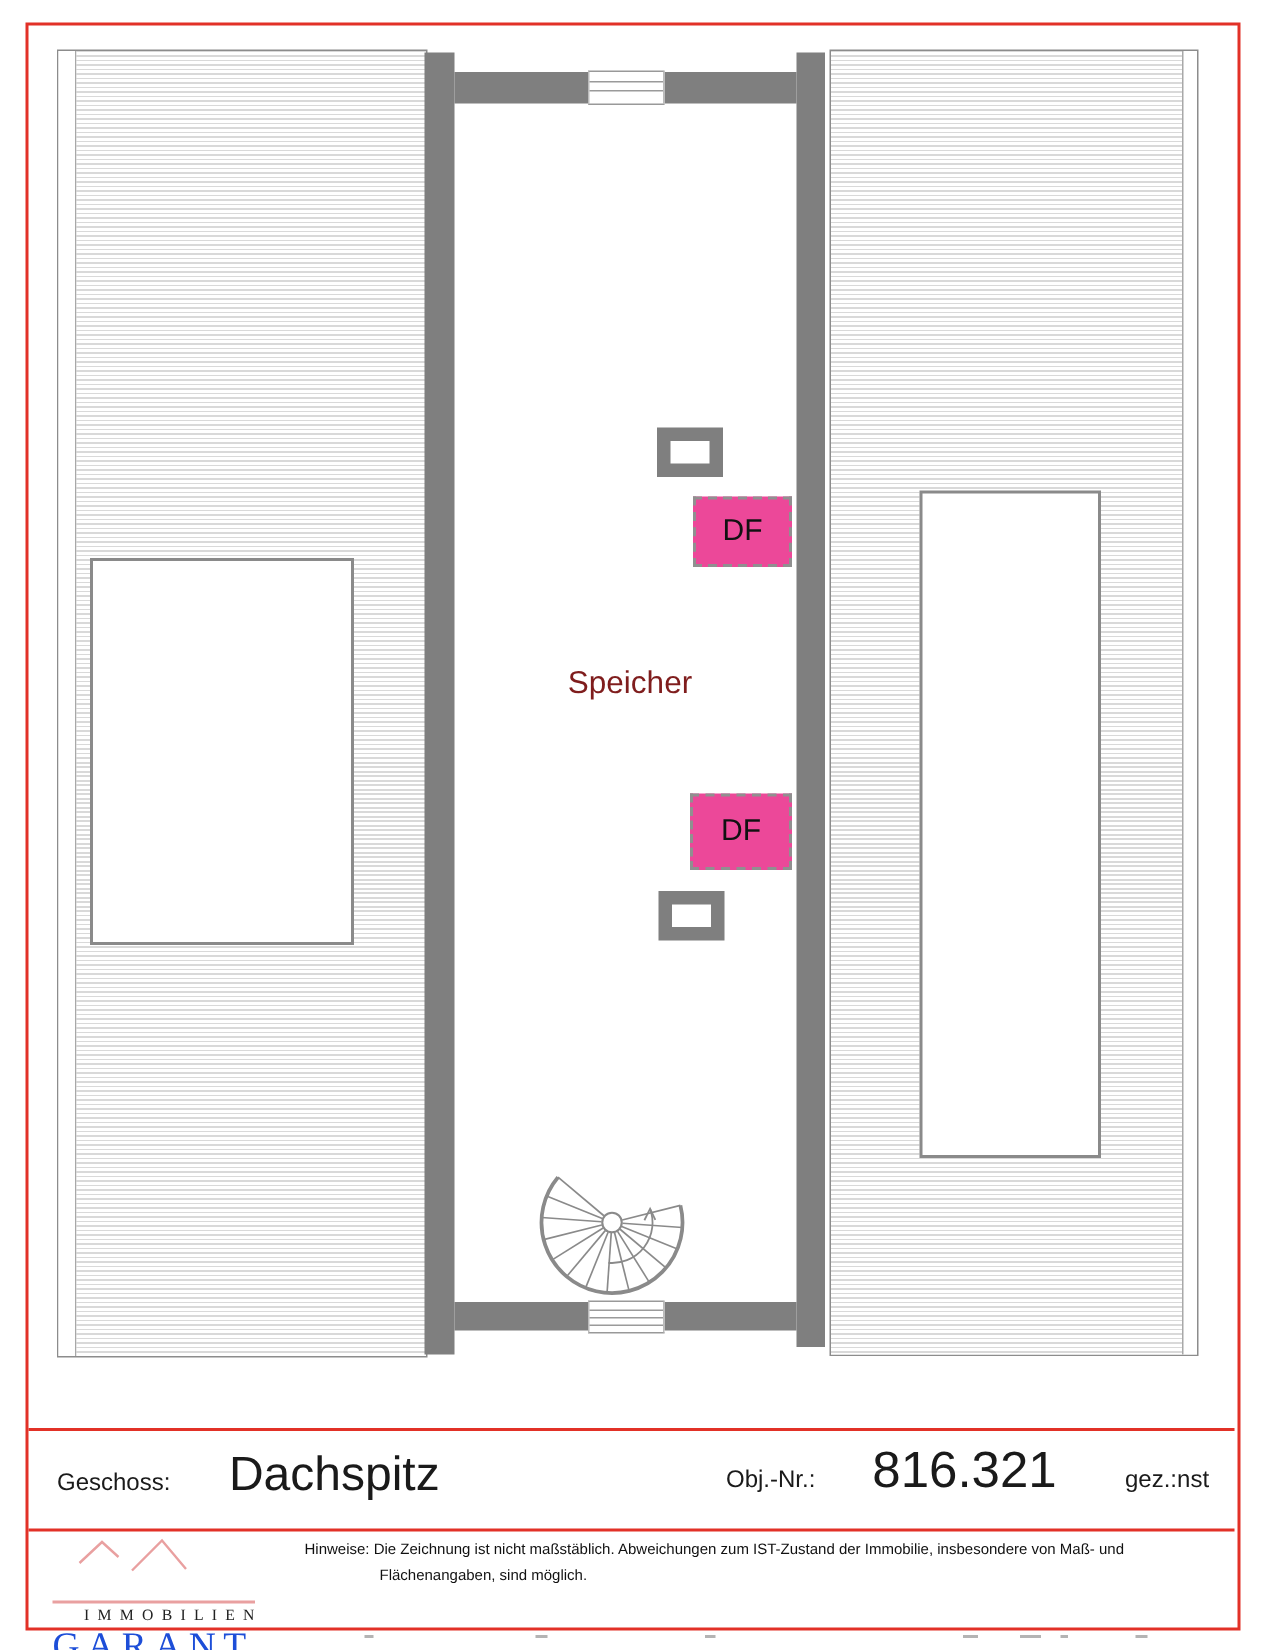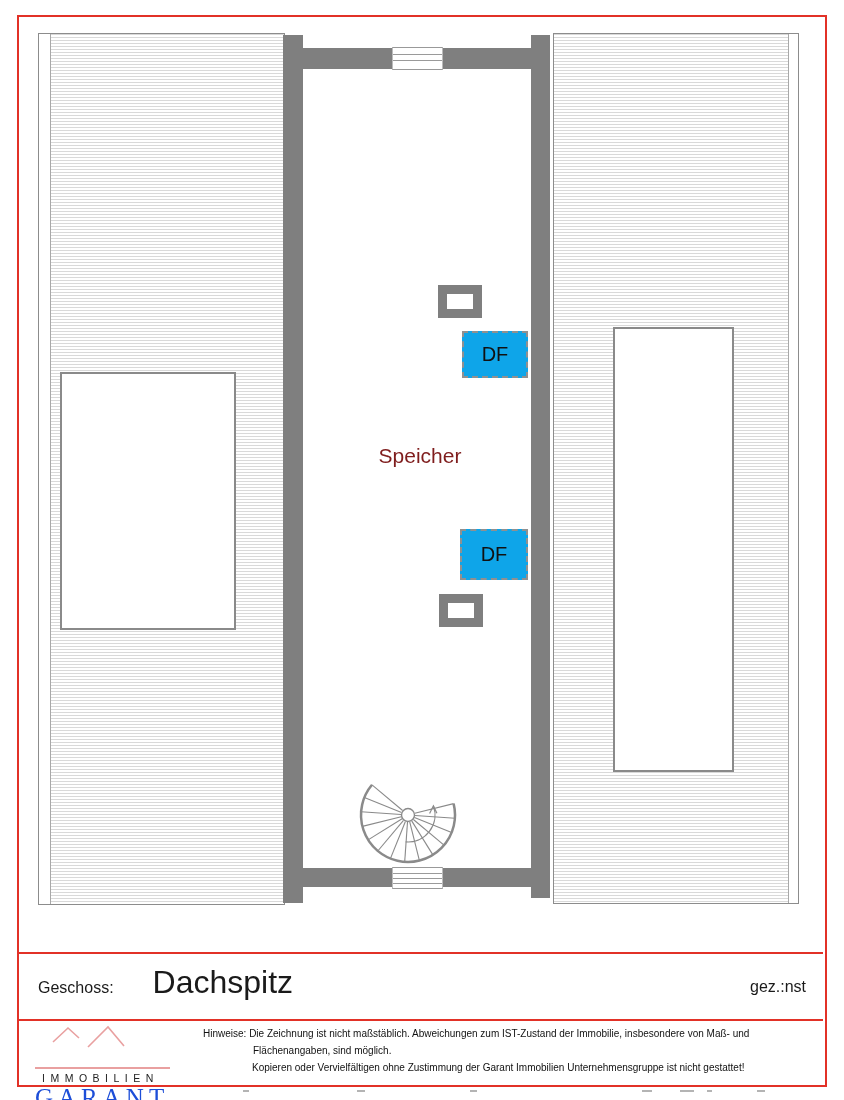--- a/index.html
+++ b/index.html
@@ -39,40 +39,40 @@
   .opening-top{left:392px;top:47px;width:51px;height:23px;}
   .opening-bottom{left:392px;top:867px;width:51px;height:22px;}
   .rung{position:absolute;left:0;right:0;height:1px;background:#9a9a9a;}
 
   
   .chimney{width:44px;height:33px;background:#fff;border:9px solid var(--wall-gray,#7f7f7f);box-sizing:border-box;}
   .chimney-top{left:438px;top:285px;}
   .chimney-bottom{left:439px;top:594px;}
 
   
-  .df-box{border:2px dashed #909090;background:#0ea5e9;display:flex;align-items:center;justify-content:center;
+  .df-box{border:2px dashed #909090;background:#ec4899;display:flex;align-items:center;justify-content:center;
           font-size:20px;color:#111;box-sizing:border-box;}
   .df-box-1{left:462px;top:331px;width:66px;height:47px;}
   .df-box-2{left:460px;top:529px;width:68px;height:51px;}
 
   .room-label{left:340px;top:444px;width:160px;text-align:center;font-size:21px;color:#7f1d1d;}
 
   
   .title-group{display:flex;align-items:baseline;line-height:1;gap:32px;}
   .tg-floor{left:38px;top:966px;}
   .tg-obj{left:484px;top:963px;}
   .t-small{font-size:16px;}
   .t-big{font-size:32px;margin-left:7px;}
   .t-big-obj{font-size:34px;margin-left:6px;}
   .t-gez{left:750px;top:979px;font-size:16px;line-height:1;}
 
   
   .logo-box{left:28px;top:1023px;width:180px;height:62px;}
   .logo-title{left:7px;top:17px;font-family:"Liberation Serif",serif;font-size:25px;letter-spacing:5px;color:#1d4ed8;line-height:1;margin-top:45px;}
-  .logo-subtitle{left:14px;top:50px;font-size:10.5px;letter-spacing:5.5px;color:#222;line-height:1;}
+  .logo-subtitle{left:28px;top:50px;font-size:10.5px;letter-spacing:5.5px;color:#222;line-height:1;font-family:Liberation Serif, serif;}
   .note-line{white-space:nowrap;font-size:10px;color:#111;line-height:1;}
   .note-1{left:203px;top:1029px;}
   .note-2{left:253px;top:1046px;}
   .note-3{left:252px;top:1063px;}
   .artifact{height:2px;background:#b4b4b4;top:1090px;}
 
   svg{display:block;}
 </style>
 </head>
 <body>
@@ -144,35 +144,38 @@
       <path d="M 53.6 78.9 A 27 27 0 0 0 81.4 42.8" stroke-width="1.2"></path>
       <path d="M 77.6 50.5 L 81.4 42.8 L 84.9 50.2" stroke-width="1.2"></path>
       <circle cx="56" cy="52" r="6.5" stroke-width="1.4" fill="#fff"></circle>
     </g>
   </svg>
 
   <div class="abs title-group tg-floor">
     <span class="t-small">Geschoss:</span>
     <span class="t-big">Dachspitz</span>
   </div>
+  <div class="abs title-group tg-obj">
+    <span class="t-small">Obj.-Nr.:</span>
+    <span class="t-big-obj">816.321</span>
+  </div>
   <div class="abs t-gez">gez.:nst</div>
 
   <div class="abs logo-box">
     <svg class="abs" style="left:0;top:0" width="180" height="62" viewBox="0 0 180 62">
       <polyline points="25,19 40,5 51,15" fill="none" stroke="var(--logo-pink,#e9a0a0)" stroke-width="1.6"></polyline>
       <polyline points="60,24 80,4 96,23" fill="none" stroke="var(--logo-pink,#e9a0a0)" stroke-width="1.6"></polyline>
       <line x1="7" y1="45" x2="142" y2="45" stroke="var(--logo-pink,#e9a0a0)" stroke-width="2"></line>
     </svg>
     <div class="abs logo-title">GARANT</div>
     <div class="abs logo-subtitle">IMMOBILIEN</div>
   </div>
 
   <div class="abs note-line note-1">Hinweise: Die Zeichnung ist nicht maßstäblich. Abweichungen zum IST-Zustand der Immobilie, insbesondere von Maß- und</div>
   <div class="abs note-line note-2">Flächenangaben, sind möglich.</div>
-  <div class="abs note-line note-3">Kopieren oder Vervielfältigen ohne Zustimmung der Garant Immobilien Unternehmensgruppe ist nicht gestattet!</div>
 
   <div class="abs artifact" style="left:243px;width:6px"></div>
   <div class="abs artifact" style="left:357px;width:8px"></div>
   <div class="abs artifact" style="left:470px;width:7px"></div>
   <div class="abs artifact" style="left:642px;width:10px"></div>
   <div class="abs artifact" style="left:680px;width:14px"></div>
   <div class="abs artifact" style="left:707px;width:5px"></div>
   <div class="abs artifact" style="left:757px;width:8px"></div>
 </div>
 

